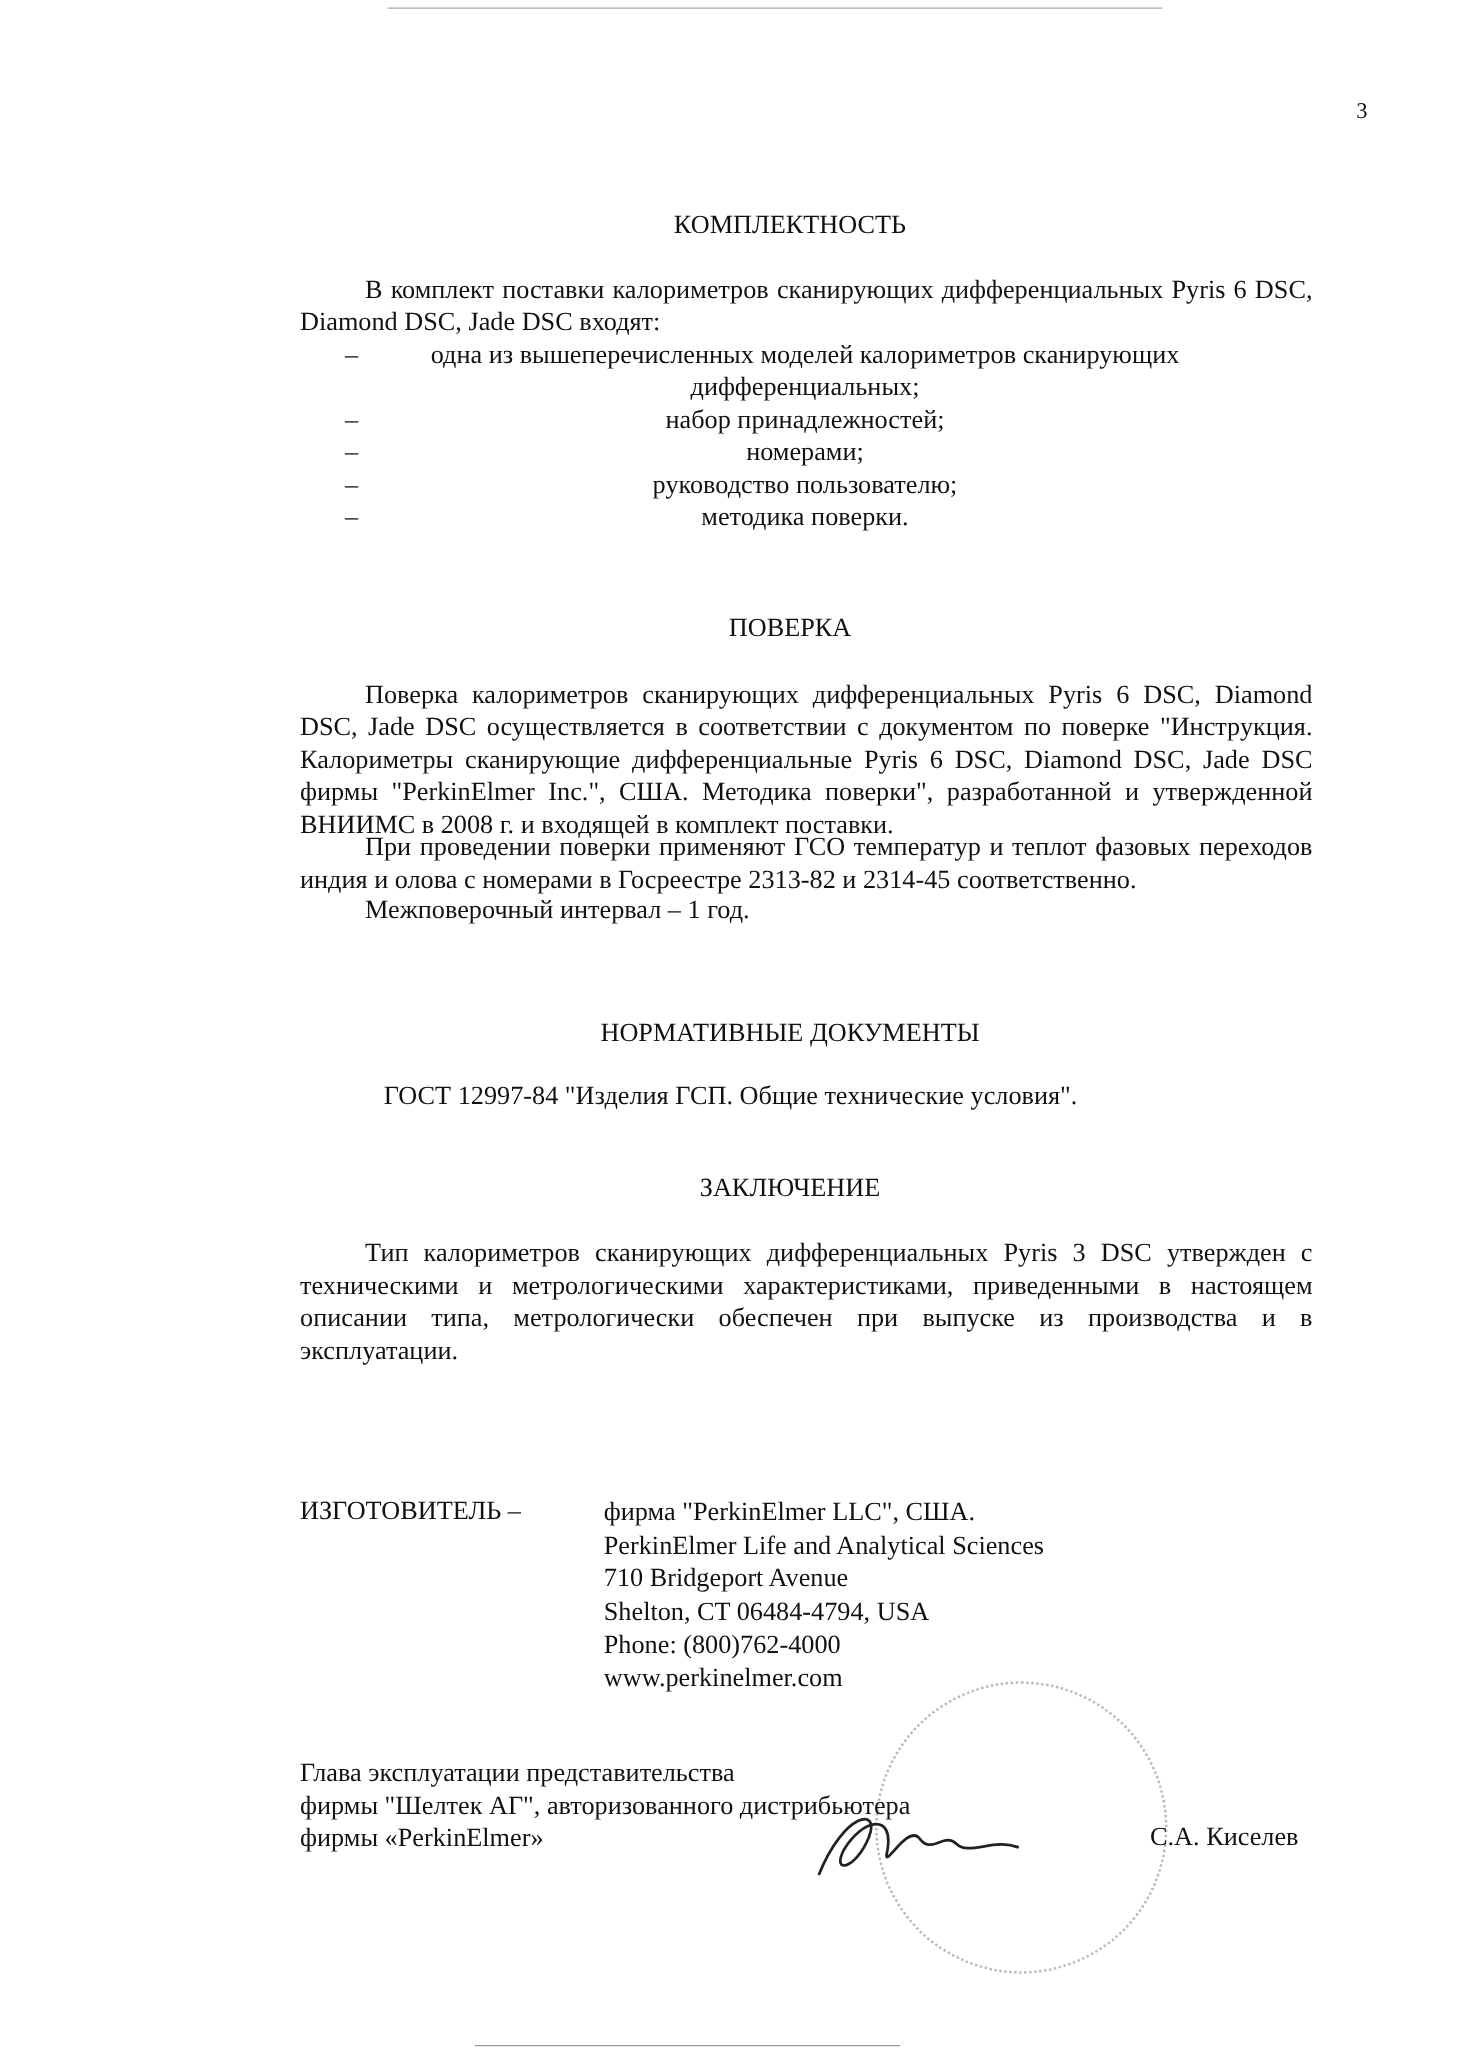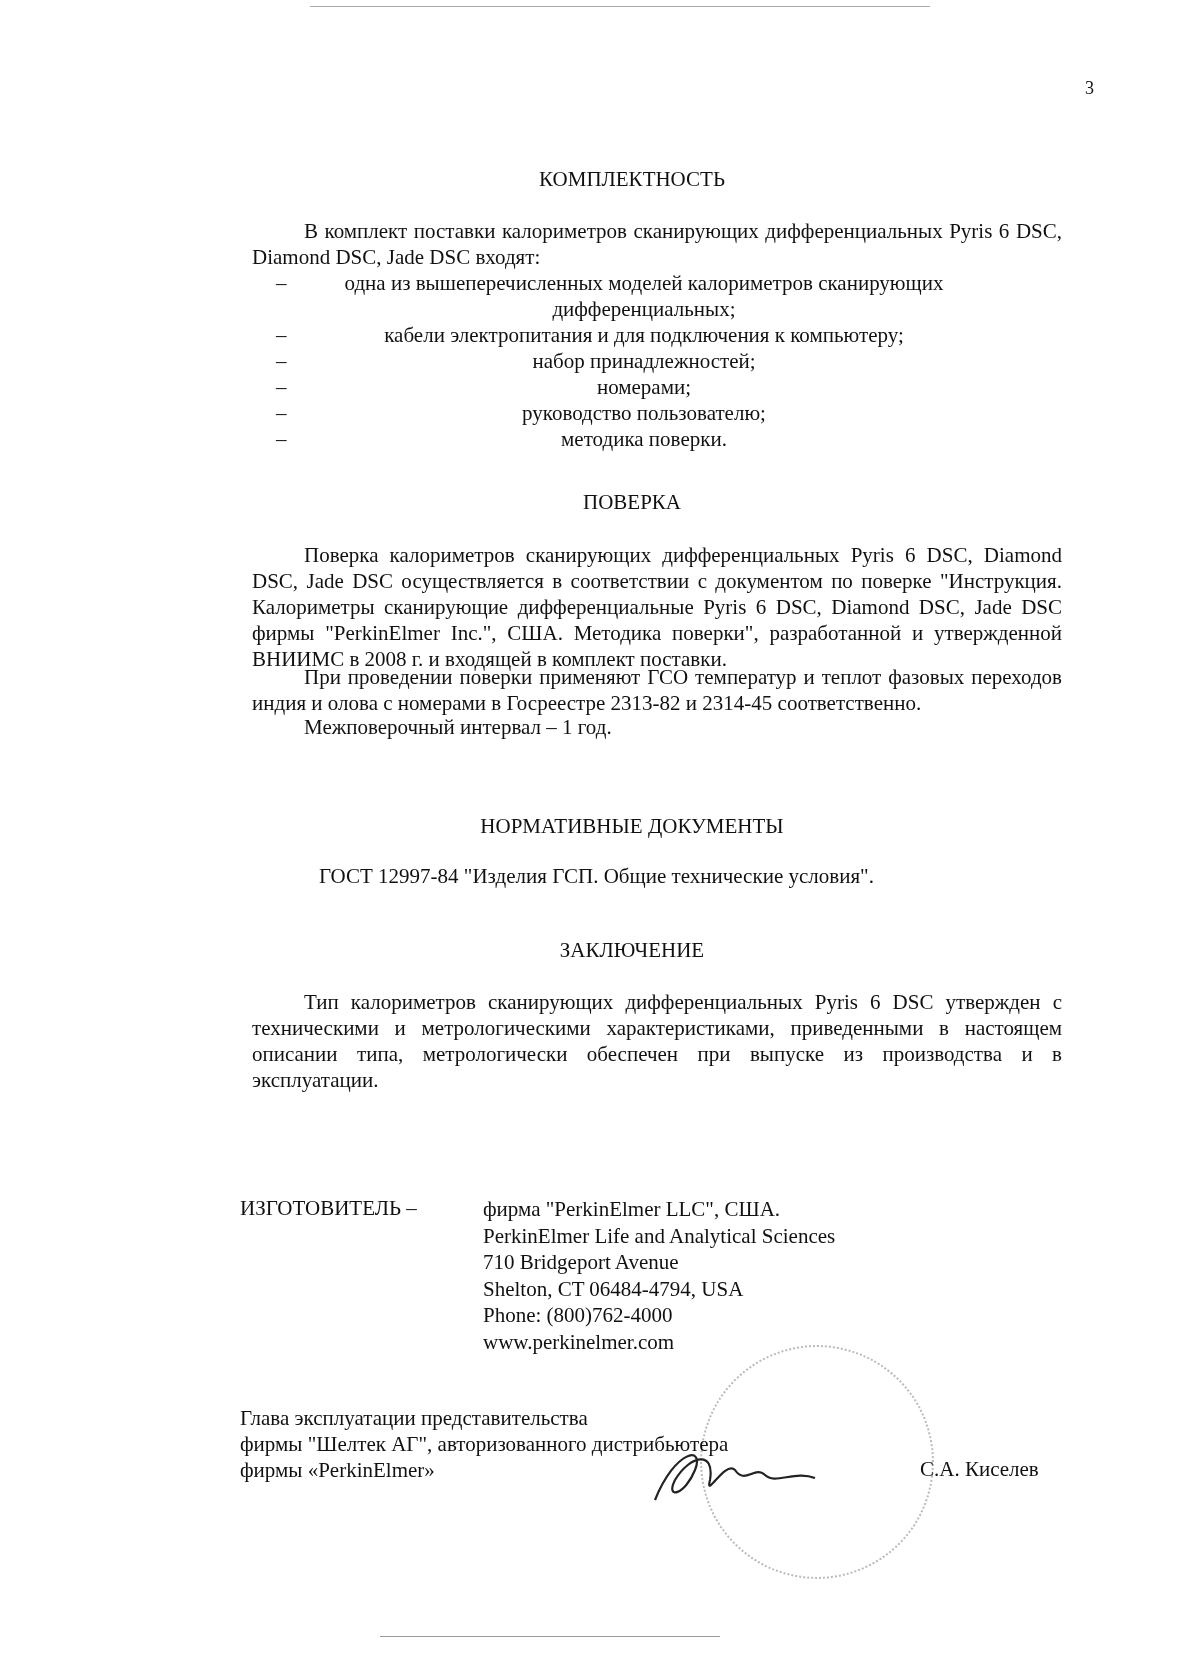--- a/index.html
+++ b/index.html
@@ -1,21 +1,21 @@
 <!DOCTYPE html>
 <html><head>
   <meta charset="utf-8">
   <style>
     html, body { margin: 0; padding: 0; background: #ffffff; }
     body { width: 1184px; height: 1657px; position: relative; overflow: hidden;
            font-family: "Liberation Serif", serif; color: #111; font-size: 21px; }
     .scanline { position: absolute; height: 1px; background: #888; }
     .page-num { position: absolute; left: 1085px; top: 78px; font-size: 18px; }
     .heading { position: absolute; left: 0; width: 1184px; text-align: center; font-size: 21px; }
-    .para { position: absolute; left: 240px; width: 810px; line-height: 26px; text-align: justify; margin-left: 12px; }
+    .para { position: absolute; left: 240px; width: 810px; line-height: 26px; text-align: justify; }
     .indent { text-indent: 52px; }
     .list { position: absolute; left: 296px; width: 700px; line-height: 26px; margin: 0; padding: 0; list-style: none; }
     .list li { position: relative; padding-left: 36px; text-align: center; }
     .list li::before { content: "–"; position: absolute; left: 0; }
     .mfr-label { position: absolute; left: 240px; top: 1196px; }
     .mfr-lines { position: absolute; left: 483px; top: 1196px; line-height: 26.5px; }
     .sig-block { position: absolute; left: 240px; top: 1405px; line-height: 26px; }
     .signer { position: absolute; left: 920px; top: 1457px; }
     .stamp { position: absolute; left: 700px; top: 1345px; width: 230px; height: 230px; border-radius: 50%;
              border: 2px dotted #bbb; }
@@ -26,37 +26,36 @@
 
 <div class="scanline" style="left:310px; top:6px; width:620px; background:#aaa;"></div>
 <div class="scanline" style="left:380px; top:1636px; width:340px; background:#999;"></div>
 
 <div class="page-num">3</div>
 
 <div class="heading" style="top:167px; left:40px;">КОМПЛЕКТНОСТЬ</div>
 <div class="para indent" style="top:218px;">В комплект поставки калориметров сканирующих дифференциальных Pyris 6 DSC, Diamond DSC, Jade DSC входят:</div>
 <ul class="list" style="top:270px; left:276px;">
   <li>одна из вышеперечисленных моделей калориметров сканирующих дифференциальных;</li>
-  <li>кабели электропитания и для подключения к компьютеру;</li>
   <li>набор принадлежностей;</li>
   <li>номерами;</li>
   <li>руководство пользователю;</li>
   <li>методика поверки.</li>
 </ul>
 
 <div class="heading" style="top:490px; left:40px;">ПОВЕРКА</div>
 <div class="para indent" style="top:542px;">Поверка калориметров сканирующих дифференциальных Pyris 6 DSC, Diamond DSC, Jade DSC осуществляется в соответствии с документом по поверке "Инструкция. Калориметры сканирующие дифференциальные Pyris 6 DSC, Diamond DSC, Jade DSC фирмы "PerkinElmer Inc.", США. Методика поверки", разработанной и утвержденной ВНИИМС в 2008 г. и входящей в комплект поставки.</div>
 <div class="para indent" style="top:664px;">При проведении поверки применяют ГСО температур и теплот фазовых переходов индия и олова с номерами в Госреестре 2313-82 и 2314-45 соответственно.</div>
 <div class="para indent" style="top:714px;">Межповерочный интервал – 1 год.</div>
 
 <div class="heading" style="top:814px; left:40px;">НОРМАТИВНЫЕ ДОКУМЕНТЫ</div>
 <div class="para indent" style="top:863px; left:255px;">ГОСТ 12997-84 "Изделия ГСП. Общие технические условия".</div>
 
 <div class="heading" style="top:938px; left:40px;">ЗАКЛЮЧЕНИЕ</div>
-<div class="para indent" style="top:989px;">Тип калориметров сканирующих дифференциальных Pyris 6 DSC утвержден с техническими и метрологическими характеристиками, приведенными в настоящем описании типа, метрологически обеспечен при выпуске из производства и в эксплуатации.</div>
+<div class="para indent" style="top:989px;">Тип калориметров сканирующих дифференциальных Pyris 3 DSC утвержден с техническими и метрологическими характеристиками, приведенными в настоящем описании типа, метрологически обеспечен при выпуске из производства и в эксплуатации.</div>
 
 <div class="mfr-label">ИЗГОТОВИТЕЛЬ –</div>
 <div class="mfr-lines">
   <div>фирма "PerkinElmer LLC", США.</div>
   <div>PerkinElmer Life and Analytical Sciences</div>
   <div>710 Bridgeport Avenue</div>
   <div>Shelton, CT 06484-4794, USA</div>
   <div>Phone: (800)762-4000</div>
   <div>www.perkinelmer.com</div>
 </div>

